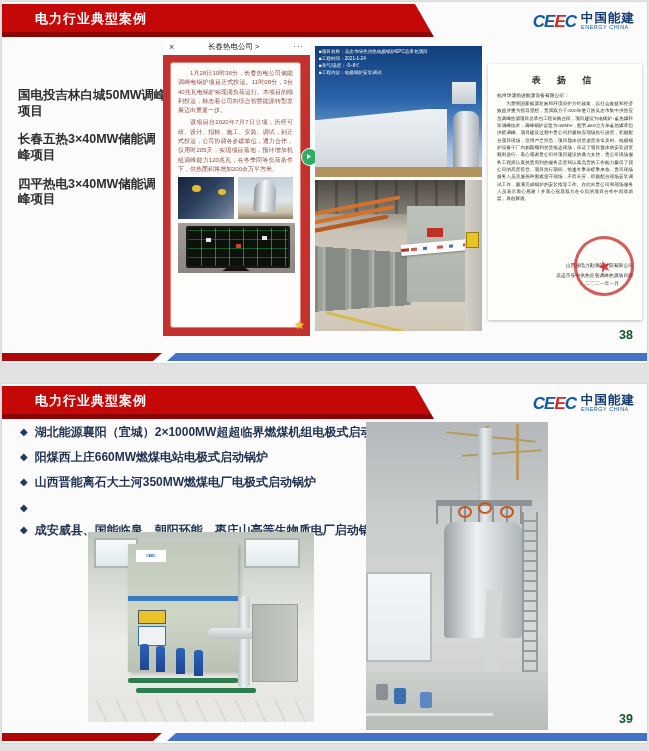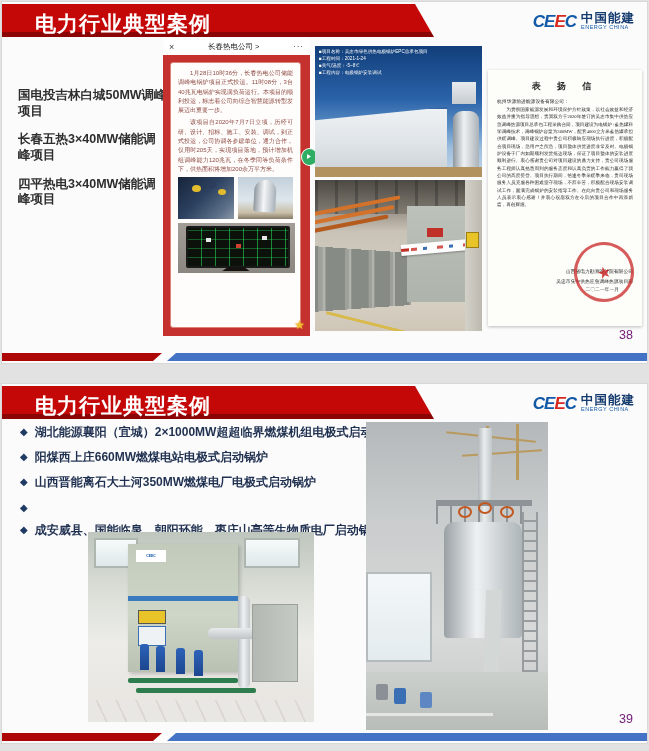--- a/index.html
+++ b/index.html
@@ -4,33 +4,33 @@
 <style>
   html,body{margin:0;padding:0;}
   body{width:649px;height:751px;background:#e2e2e2;font-family:"Liberation Sans",sans-serif;position:relative;overflow:hidden;}
   .ab{position:absolute;}
   .slide{left:2px;width:645px;background:#fbfbfb;box-shadow:0 0 0 1px #d8d8d8;}
   #slide1{top:2px;height:361px;}
   #slide2{top:384px;height:359px;}
 
   
   .banner{left:0;top:2px;width:434px;height:33px;background:linear-gradient(180deg,#c40808 0,#c40808 28px,#8c0505 28px,#8c0505 33px);clip-path:polygon(0 0,413px 0,432px 100%,0 100%);}
-  .banner-title{left:33px;top:6px;color:#fff;font-size:21px;font-weight:bold;letter-spacing:1px;}
+  .banner-title{left:33px;top:6px;color:#fff;font-size:13px;font-weight:bold;letter-spacing:1px;}
   
   .logo{right:12px;top:7px;height:24px;display:flex;align-items:center;gap:5px;}
   .logo-mark{font-size:17px;font-weight:bold;font-style:italic;letter-spacing:-1px;line-height:1;}
   .logo-mark .b{color:#1259a8;} .logo-mark .r{color:#d6281e;}
   .logo-text{display:flex;flex-direction:column;line-height:1;}
   .logo-cn{font-size:12.5px;font-weight:bold;color:#143a6e;letter-spacing:1px;}
   .logo-en{font-size:5.5px;color:#1259a8;letter-spacing:.5px;margin-top:1px;}
 
   
   .bar-red{left:0;bottom:2px;width:160px;height:8px;background:#ad0707;clip-path:polygon(0 0,100% 0,calc(100% - 9px) 100%,0 100%);}
   .bar-blue{left:165px;right:0;bottom:2px;height:8px;background:#4472c4;clip-path:polygon(9px 0,100% 0,100% 100%,0 100%);}
-  .page-num{right:14px;font-size:12.5px;font-weight:normal;color:#701a75;}
+  .page-num{right:14px;font-size:12.5px;font-weight:bold;color:#14532d;}
 
   
   .projects{left:16px;top:86px;width:150px;}
   .project-item{font-size:12.5px;font-weight:bold;color:#2e2e2e;line-height:1.25;margin-bottom:13px;}
 
   
   .wechat{left:161px;top:36px;width:147px;height:298px;background:#c5312f;}
   .wc-titlebar{left:0;top:0;width:100%;height:17px;background:#fff;display:flex;align-items:center;}
   .wc-close{margin-left:6px;font-size:9px;color:#444;}
   .wc-title{flex:1;text-align:center;font-size:7.5px;color:#222;}
@@ -71,21 +71,21 @@
   .cabinets{position:absolute;left:4px;bottom:26px;width:92px;height:52px;background:repeating-linear-gradient(90deg,#878b85 0 14px,#9da19a 14px 17px,#b0b4ad 17px 19px);transform:perspective(120px) rotateY(18deg);transform-origin:right;}
   .enclosure{position:absolute;left:92px;top:26px;width:60px;height:96px;background:linear-gradient(180deg,#bcc1b9,#aeb3ab);}
   .b-sign{position:absolute;left:86px;top:62px;width:68px;height:11px;background:#fdfdfd;transform:rotate(-5deg);box-shadow:0 1px 2px rgba(0,0,0,.3);
     background-image:linear-gradient(90deg,#c03028 0 8px,transparent 8px),repeating-linear-gradient(90deg,transparent 0 10px,#d4564e 10px 16px,transparent 16px 22px,#3a6fb3 22px 26px);background-size:100% 3px;background-position:0 4px;background-repeat:no-repeat;}
   .r-sign{position:absolute;left:112px;top:48px;width:16px;height:9px;background:#c03028;}
   .pillar{position:absolute;right:0;top:0;width:17px;height:100%;background:linear-gradient(90deg,#d4d1c9,#bdb9af);}
   .y-sign{position:absolute;right:3px;top:52px;width:11px;height:14px;background:#e8c428;border:1px solid #9a7f12;}
   .floorline{position:absolute;left:10px;bottom:6px;width:90px;height:3px;background:#d8b94a;transform:rotate(14deg);}
 
   
-  .letter{left:486px;top:68px;width:154px;height:256px;background:#fdfdfa;box-shadow:0 1px 3px rgba(0,0,0,.25);padding:10px 9px;box-sizing:border-box;font-family:"Liberation Serif",serif;color:#2a2a2a;}
+  .letter{left:486px;top:62px;width:154px;height:256px;background:#fdfdfa;box-shadow:0 1px 3px rgba(0,0,0,.25);padding:10px 9px;box-sizing:border-box;font-family:"Liberation Serif",serif;color:#2a2a2a;}
   .letter-title{text-align:center;font-size:9px;font-weight:bold;letter-spacing:7px;margin-bottom:5px;}
   .letter-salutation{font-size:4.8px;margin-bottom:2px;}
   .letter-body{font-size:4.6px;line-height:1.6;text-align:justify;text-indent:2em;height:158px;overflow:hidden;}
   .letter-sign{font-size:4.8px;text-align:right;margin-top:4px;}
   .letter-date{font-size:4.8px;text-align:right;margin-top:2px;padding-right:14px;}
   .seal{position:absolute;right:8px;bottom:24px;width:54px;height:54px;border:3px solid rgba(199,38,38,.75);border-radius:50%;transform:rotate(-16deg);display:flex;align-items:center;justify-content:center;}
   .seal-star{color:rgba(199,38,38,.85);font-size:16px;}
 
   
   .bullets{left:14px;top:40px;width:470px;}

